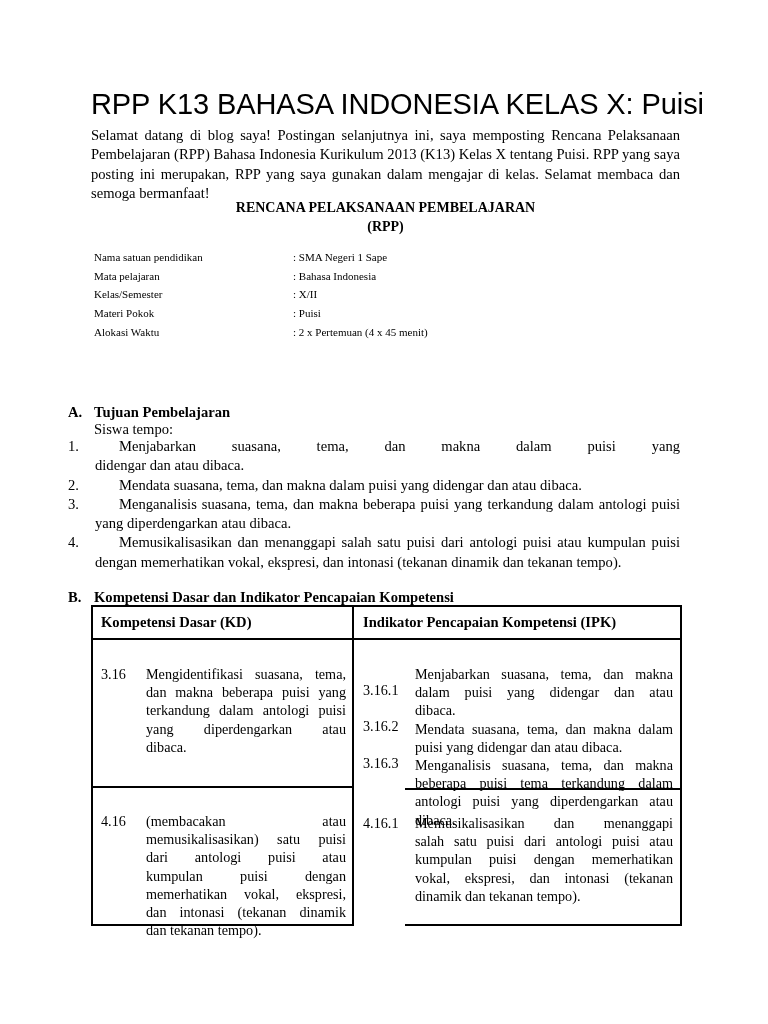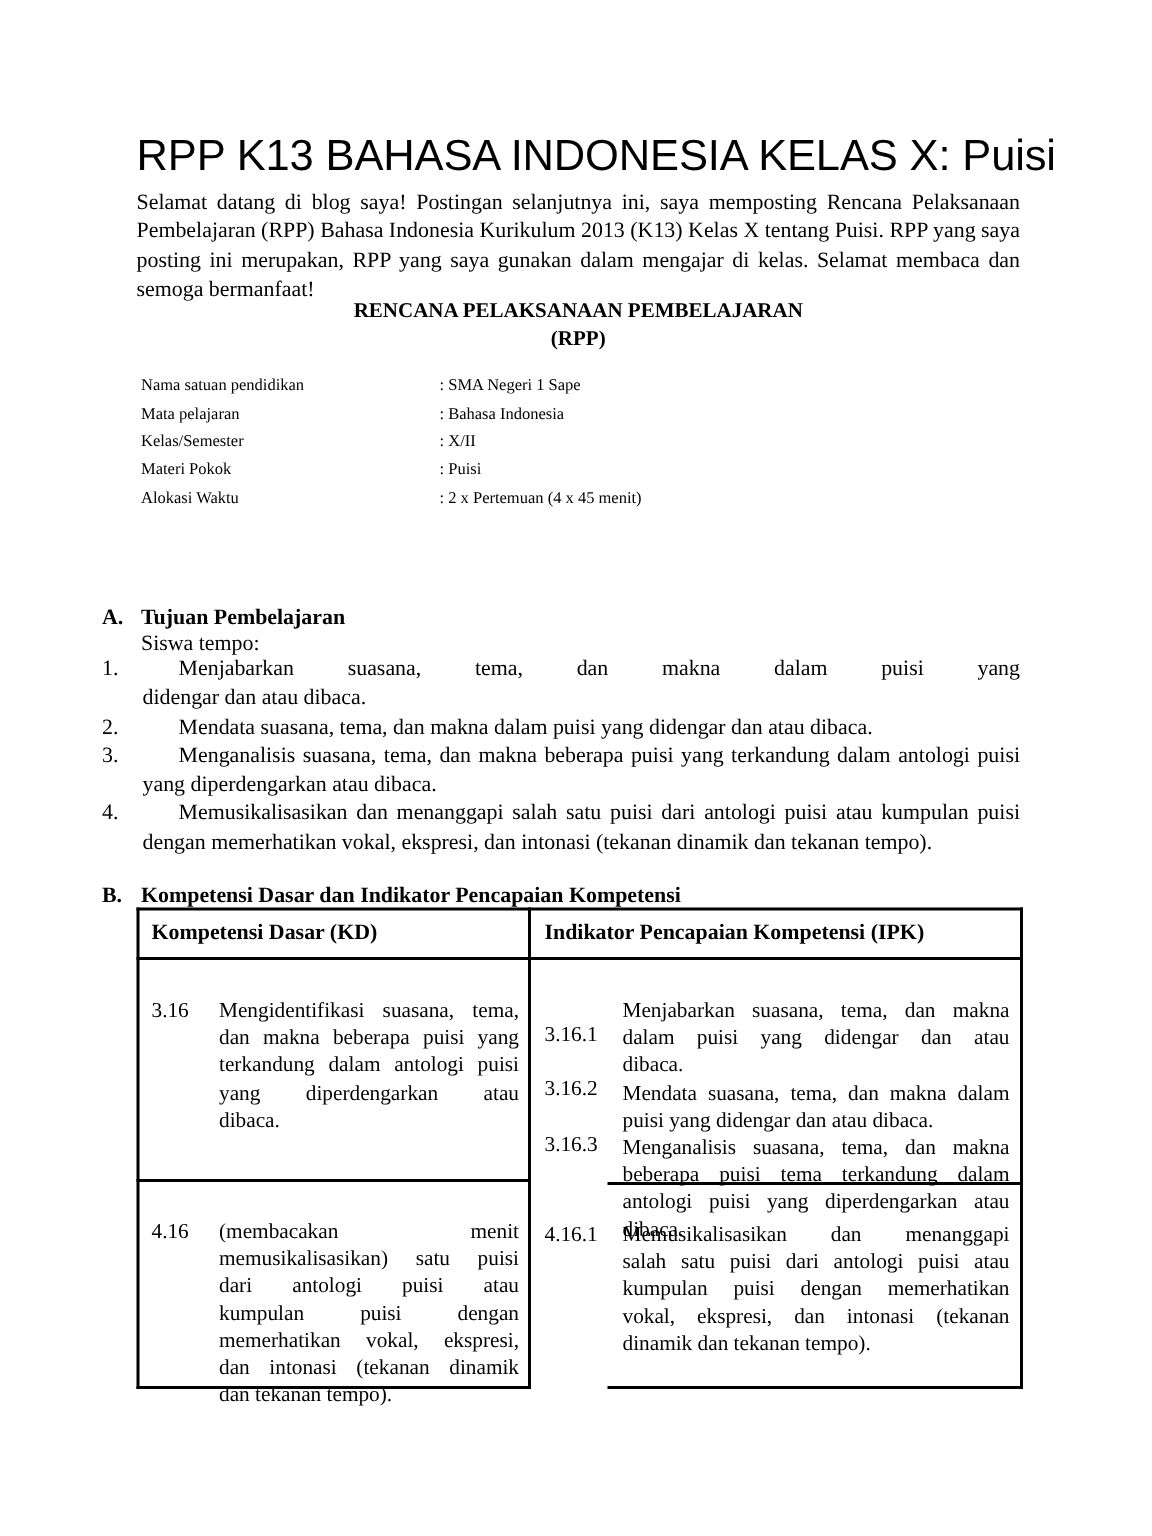--- a/index.html
+++ b/index.html
@@ -321,21 +321,21 @@
           <span class="jline">antologi puisi yang diperdengarkan atau</span>
           <span class="lline">dibaca.</span>
         </span>
       </div>
     </div>
 
     <div class="tbl-cell" style="left:10px; top:188px; width:245px;">
       <div class="cellrow">
         <span class="code">4.16</span>
         <span class="text" style="padding-left:45px;">
-          <span class="jline">(membacakan menit</span>
+          <span class="jline">(membacakan atau</span>
           <span class="jline">memusikalisasikan) satu puisi</span>
           <span class="jline">dari antologi puisi atau</span>
           <span class="jline">kumpulan puisi dengan</span>
           <span class="jline">memerhatikan vokal, ekspresi,</span>
           <span class="jline">dan intonasi (tekanan dinamik</span>
           <span class="lline">dan tekanan tempo).</span>
         </span>
       </div>
     </div>
 

